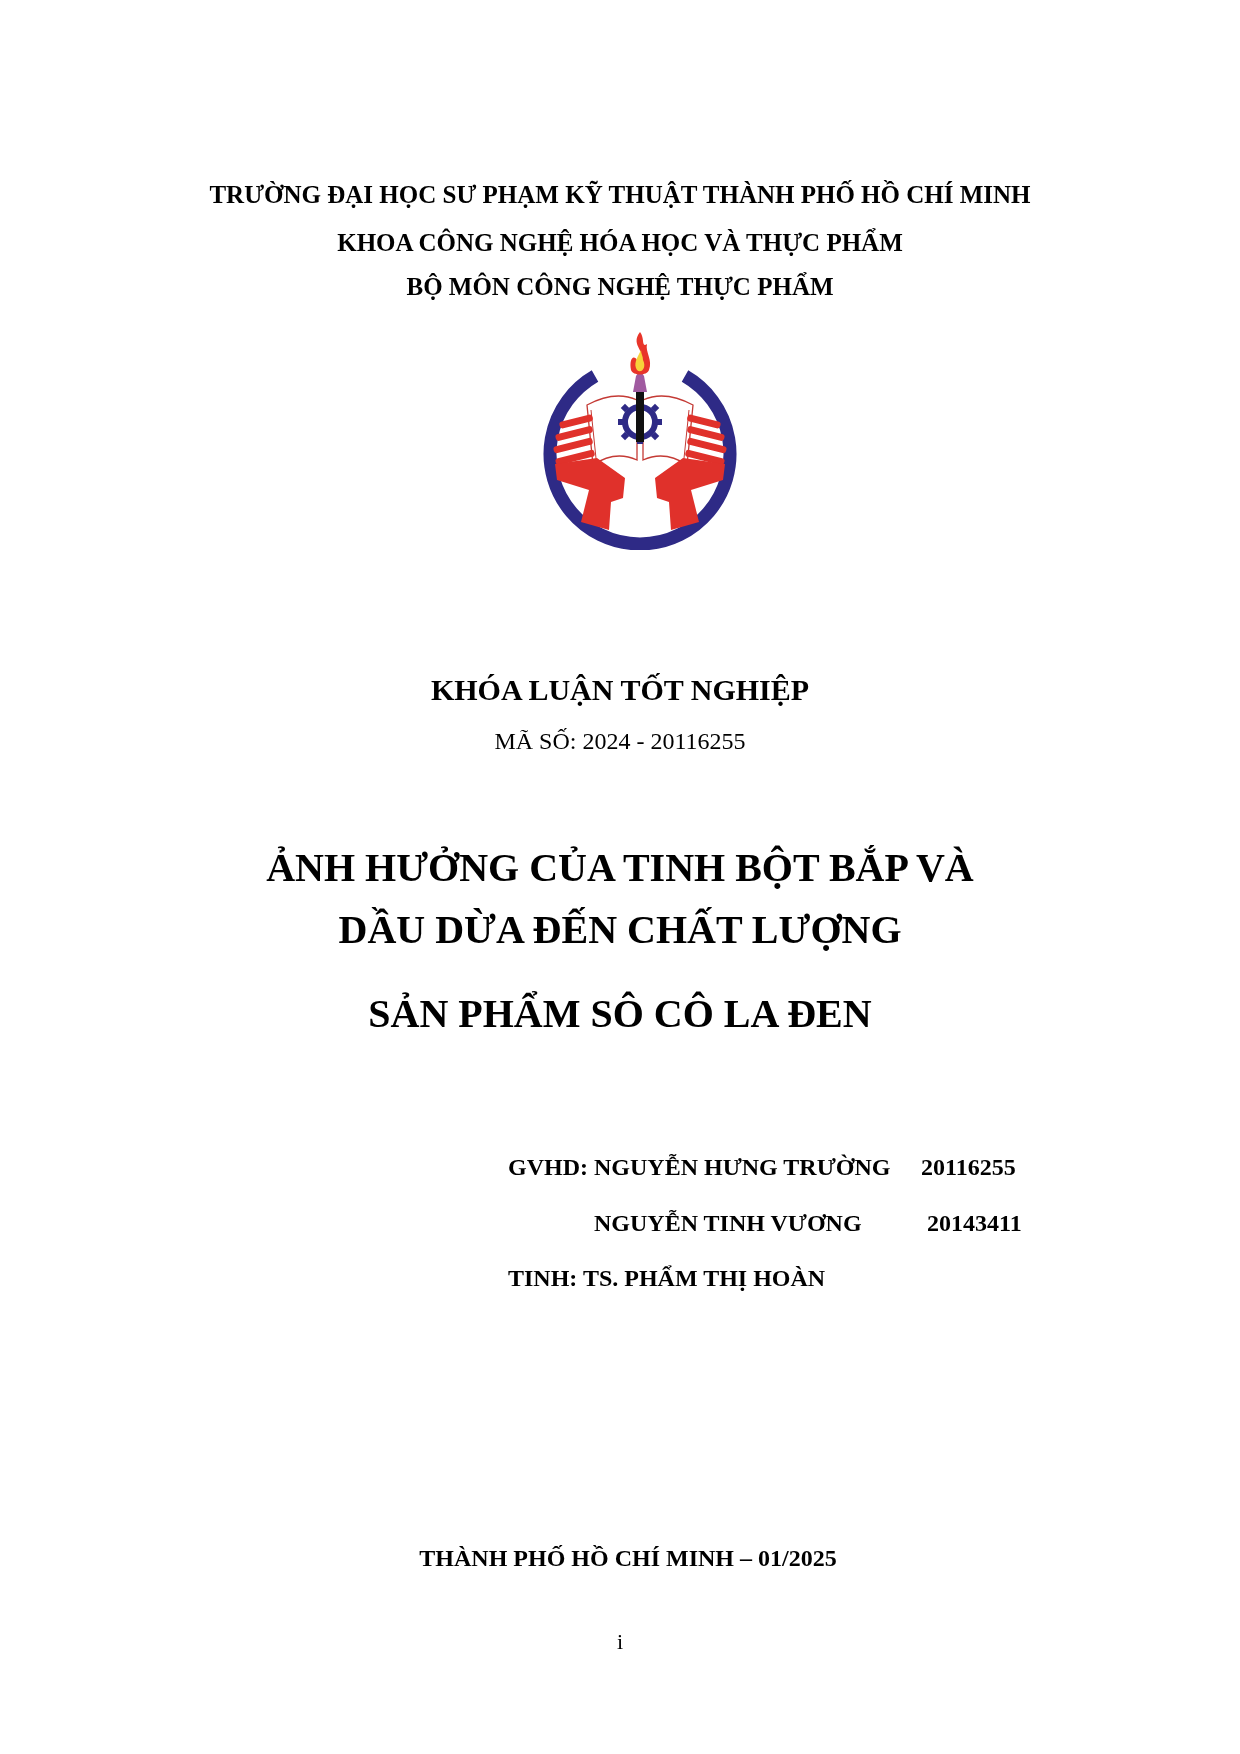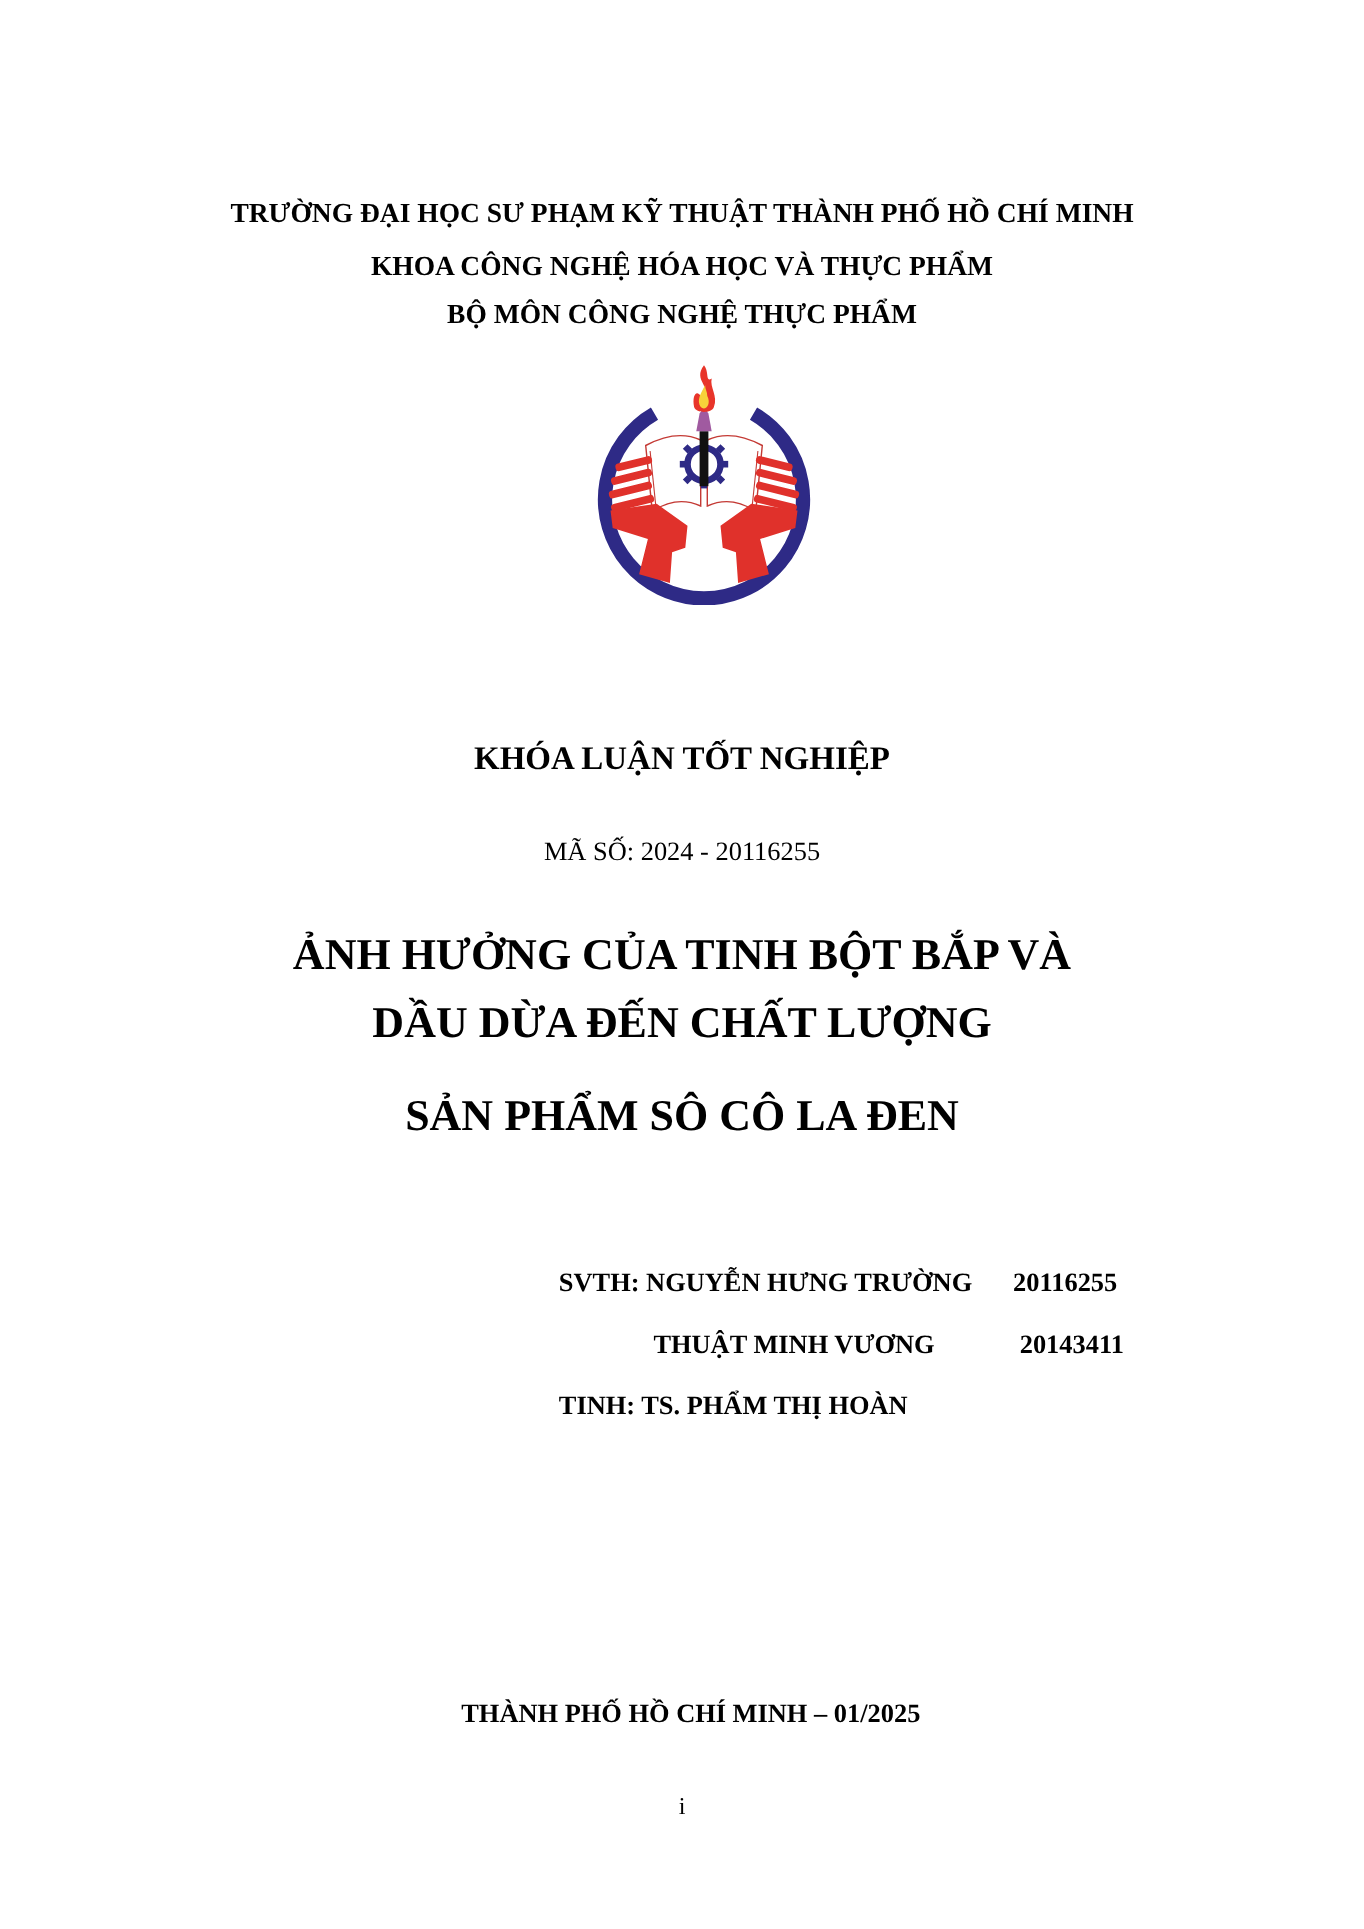--- a/index.html
+++ b/index.html
@@ -29,21 +29,21 @@
       height: 220px;
     }
 
     .thesis-type {
       top: 672px;
       font-size: 30px;
       line-height: 36px;
       font-weight: bold;
     }
     .thesis-code {
-      top: 760px;
+      top: 726px;
       font-size: 24px;
       line-height: 30px;
     }
 
     .title { font-weight: bold; font-size: 40px; line-height: 48px; }
     .title1 { top: 844px; }
     .title2 { top: 906px; }
     .title3 { top: 970px; margin-top: 20px; }
 
     .info {
@@ -132,26 +132,26 @@
 </div>
 
 <div class="abs thesis-type">KHÓA LUẬN TỐT NGHIỆP</div>
 <div class="abs thesis-code">MÃ SỐ: 2024 - 20116255</div>
 
 <div class="abs title title1">ẢNH HƯỞNG CỦA TINH BỘT BẮP VÀ</div>
 <div class="abs title title2">DẦU DỪA ĐẾN CHẤT LƯỢNG</div>
 <div class="abs title title3">SẢN PHẨM SÔ CÔ LA ĐEN</div>
 
 <div class="info svth-label-line">
-  <span>SVTH:</span>
+  <span>GVHD:</span>
   <span>NGUYỄN HƯNG TRƯỜNG</span>
 </div>
 <div class="info svth1-id">20116255</div>
 
-<div class="info svth2-name">THUẬT MINH VƯƠNG</div>
+<div class="info svth2-name">NGUYỄN TINH VƯƠNG</div>
 <div class="info svth2-id">20143411</div>
 
 <div class="info gvhd-line">
   <span>TINH:</span>
   <span>TS. PHẨM THỊ HOÀN</span>
 </div>
 
 <div class="abs footer-place">THÀNH PHỐ HỒ CHÍ MINH – 01/2025</div>
 <div class="abs page-num">i</div>
 

